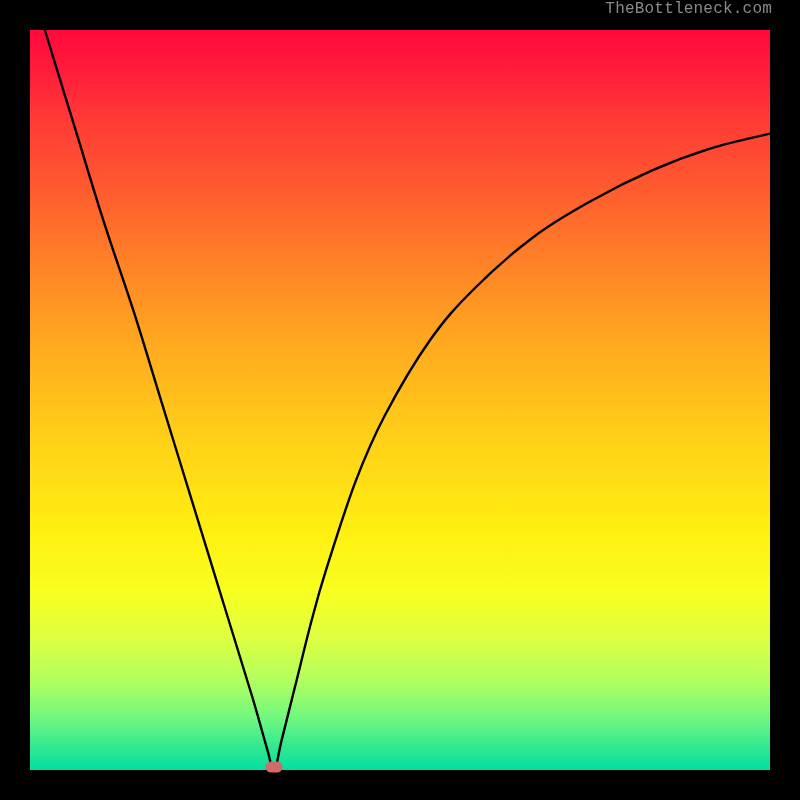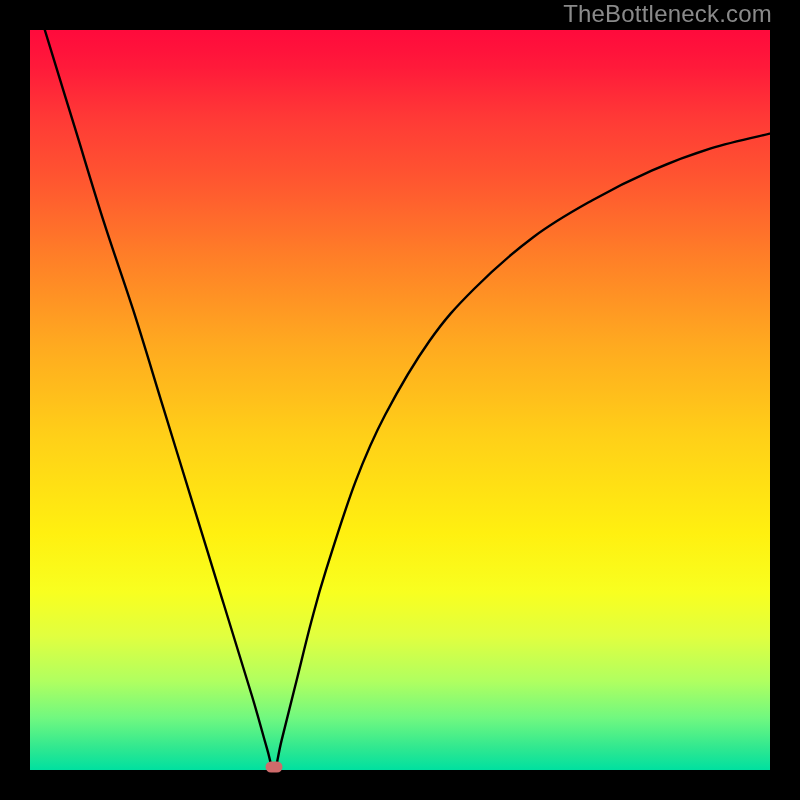--- a/index.html
+++ b/index.html
@@ -36,22 +36,22 @@
     position: absolute;
     left: 0;
     top: 0;
     width: 740px;
     height: 740px;
   }
   .watermark {
     position: absolute;
     top: 0px;
     right: 28px;
-    font-family: Liberation Sans, sans-serif;
-    font-size: 24px;
+    font-family: Liberation Mono, monospace;
+    font-size: 16px;
     font-weight: 500;
     color: #8a8a8a;
     letter-spacing: 0.2px;
   }
   .minpoint {
     position: absolute;
     width: 17px;
     height: 11px;
     border-radius: 6px;
     background: #cf6b6b;

